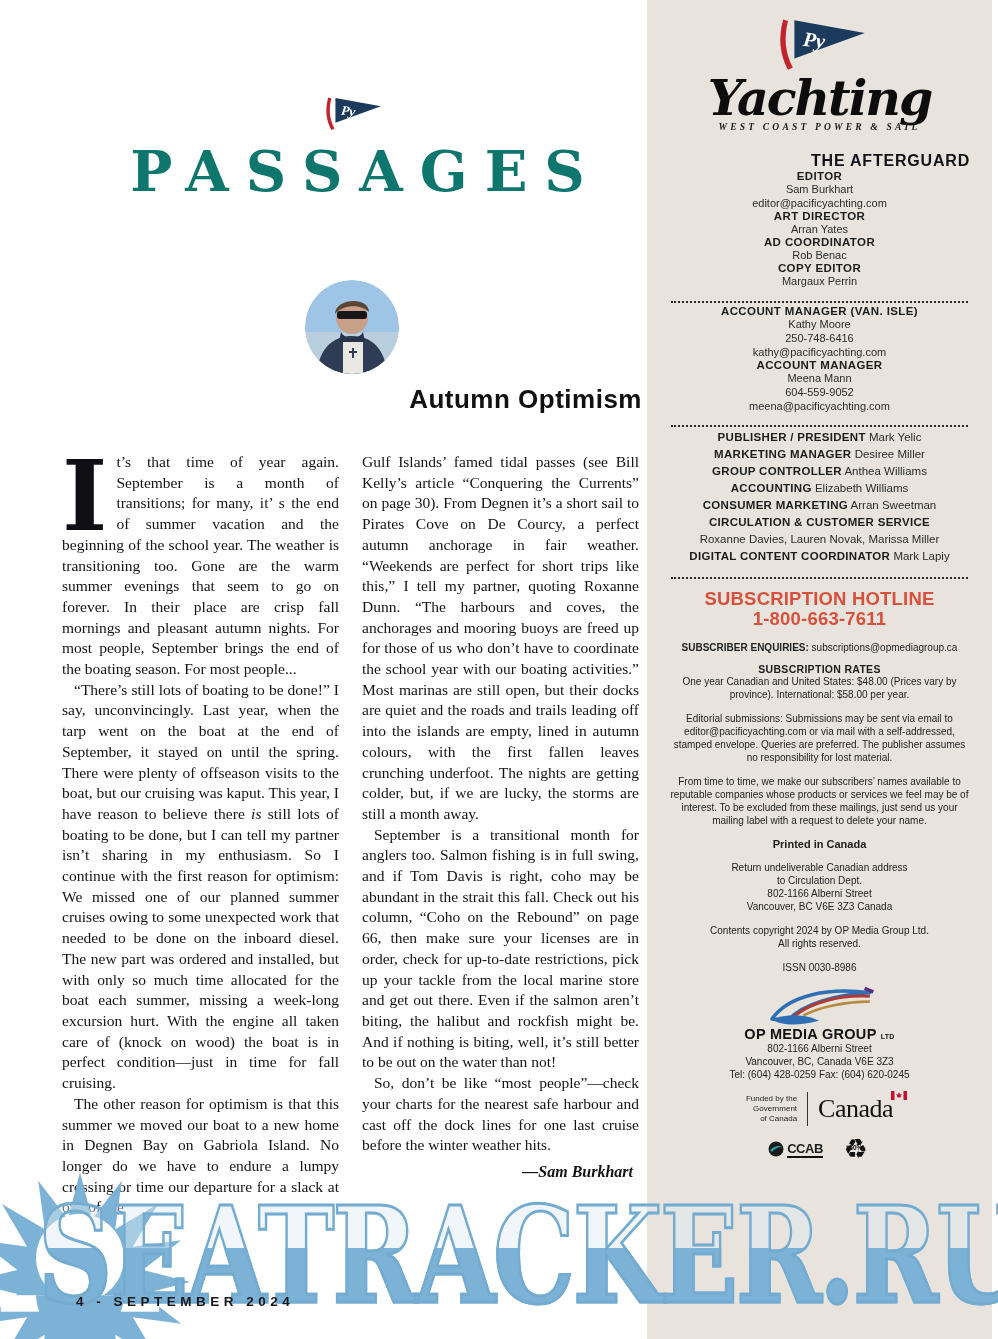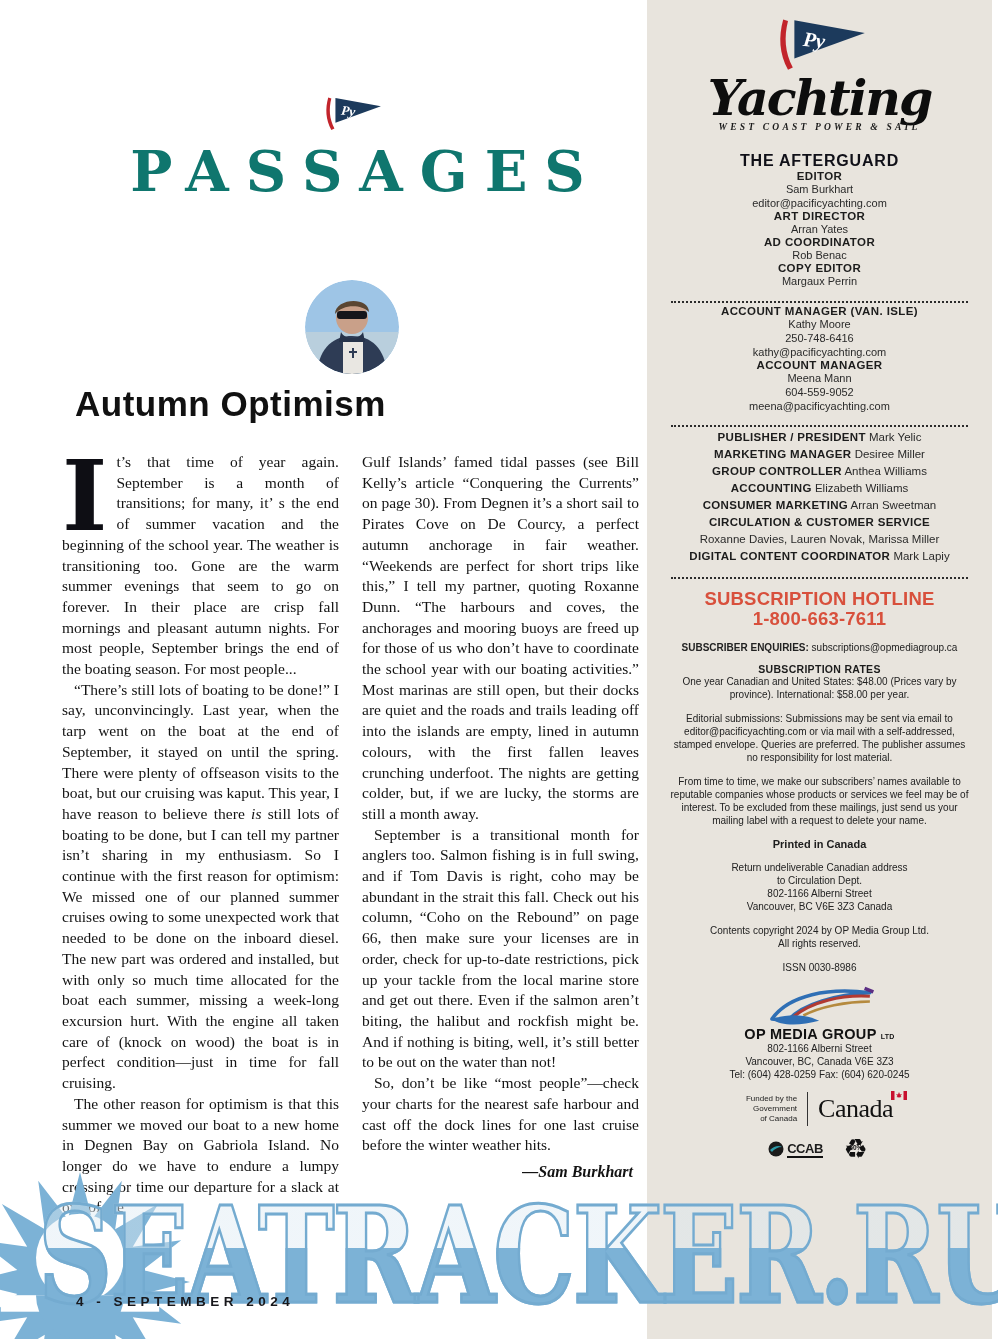--- a/index.html
+++ b/index.html
@@ -7,22 +7,22 @@
         font-family:"Liberation Sans",sans-serif;outline:1px solid #d6d3cd;}
 
   
   .main{position:absolute;left:62px;top:0;width:580px;height:100%;}
   .small-burgee{position:absolute;top:94px;left:50%;transform:translateX(-50%);width:62px;height:40px;}
   .section-title{position:absolute;top:138px;left:9px;width:100%;text-align:center;margin:0;
     font-family:"DejaVu Serif",serif;font-weight:bold;font-size:56px;letter-spacing:17px;
     padding-left:10px;box-sizing:border-box;color:#0f766e;}
   .avatar{position:absolute;top:280px;left:50%;transform:translateX(-50%);width:94px;height:94px;
     border-radius:50%;overflow:hidden;}
-  .headline{position:absolute;top:384px;left:13px;width:100%;text-align:left;margin:0;
-    font-size:35px;font-weight:bold;letter-spacing:.5px;color:#111;}
+  .headline{position:absolute;top:384px;left:0;width:100%;text-align:right;margin:0;
+    font-size:26px;font-weight:bold;letter-spacing:.5px;color:#111;}
 
   .article{position:absolute;top:452px;left:0;width:580px;display:flex;gap:23px;}
   .col{width:277px;font-family:"Liberation Serif",serif;font-size:15.5px;line-height:20.7px;
     text-align:justify;color:#131313;}
   .col p{margin:0;}
   .col p.indent{text-indent:12px;}
   .dropcap{float:left;font-family:"DejaVu Serif",serif;font-weight:bold;font-size:97px;
     line-height:.79;padding:6px 9px 0 0;color:#0e0e14;}
   .byline{text-align:right;font-weight:bold;font-style:italic;margin-top:6px !important;
     padding-right:6px;font-size:16px;}
@@ -31,21 +31,21 @@
     letter-spacing:4.5px;color:#18181c;}
 
   
   .sidebar{position:absolute;top:0;bottom:0;left:647px;width:345px;background:#e8e4dd;overflow:hidden;}
   .sb-inner{padding:12px 22px 0;text-align:center;color:#1c1c1c;}
   .big-burgee{width:96px;height:62px;margin:2px auto 0;display:block;}
   .brand{font-family:"DejaVu Serif",serif;font-weight:bold;font-style:italic;
     font-size:49px;line-height:.84;letter-spacing:-2px;color:#0d0d0d;margin-top:2px;}
   .brand-tagline{font-family:"Liberation Serif",serif;font-style:italic;font-weight:bold;
     font-size:9.5px;letter-spacing:3.2px;margin-top:3px;color:#1a1a1a;}
-  .afterguard{margin-top:20px;font-size:16px;font-weight:bold;letter-spacing:.8px;color:#101018;}
+  .afterguard{margin-top:20px;font-size:16px;font-weight:bold;letter-spacing:.8px;color:#101018;text-align:right;}
 
   .sb-block{}
   .role{font-size:11.5px;font-weight:bold;letter-spacing:.4px;}
   .pline{font-size:11px;line-height:1.28;color:#2a2a2a;}
   .dots{border-top:2px dotted #2b2b2b;margin:12px 2px 2px;height:0;}
 
   .mgmt{}
   .mrow{font-size:11.5px;line-height:1.48;}
   .mrole{font-weight:bold;letter-spacing:.3px;}
   .mname{color:#2a2a2a;}

